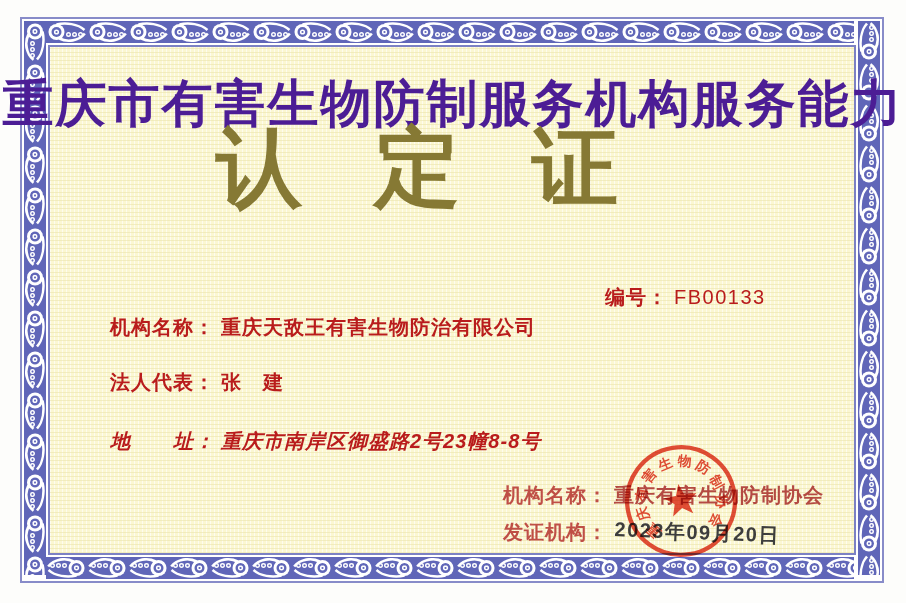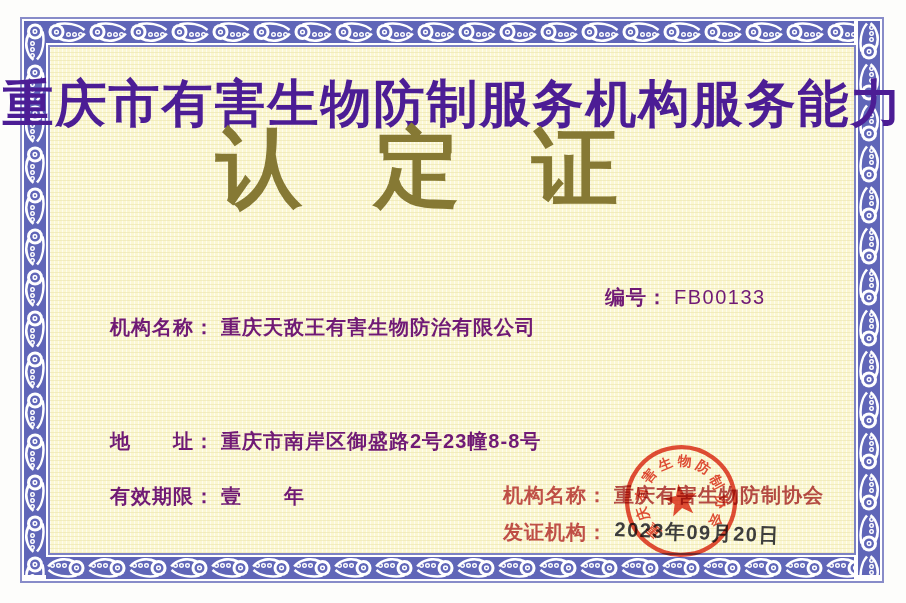--- a/index.html
+++ b/index.html
@@ -36,26 +36,26 @@
   }
   .title2{
     position:absolute;left:0;right:0;top:120px;
     text-align:center;
     font-family:"Liberation Serif","DejaVu Serif",serif;
     font-size:86px;font-weight:bold;line-height:96px;
     letter-spacing:72px;
     color:#867934;
   }
   
-  .line{position:absolute;font-size:20px;font-weight:bold;color:#701a75;letter-spacing:1px;white-space:nowrap;}
+  .line{position:absolute;font-size:20px;font-weight:bold;color:#b91c1c;letter-spacing:1px;white-space:nowrap;}
   .serial{left:605px;top:284px;font-weight:600;}
   .serial .val{font-weight:500;letter-spacing:1.5px;}
   .row-name{left:110px;top:314px;text-align:right;}
   .row-rep {left:110px;top:369px;}
-  .row-addr{left:110px;top:428px;}
+  .row-addr{left:110px;top:428px;font-style:italic;}
   .row-term{left:110px;top:483px;}
   .row-issuer{left:503px;top:482px;color:#bf4f46;}
   .row-issuer .val{color:#b44a42;}
   .row-date{left:503px;top:519px;color:#bf4f46;}
   .row-date .val{
     color:#3d3d3d;display:inline-block;
     transform:translateY(-3px) rotate(2.2deg);
     transform-origin:left bottom;letter-spacing:1.5px;
   }
   .label{margin-right:6px;}
@@ -169,25 +169,25 @@
   <div class="title1">重庆市有害生物防制服务机构服务能力</div>
   <div class="title2">认定证</div>
 
   <div class="line serial">
     <span class="label">编号：</span><span class="val">FB00133</span>
   </div>
 
   <div class="line row-name">
     <span class="label">机构名称：</span><span class="val">重庆天敌王有害生物防治有限公司</span>
   </div>
+  <div class="line row-rep">
+    <span class="label">法人代表：</span><span class="val">张　建</span>
+  </div>
   <div class="line row-addr">
     <span class="label">地　　址：</span><span class="val">重庆市南岸区御盛路2号23幢8-8号</span>
-  </div>
-  <div class="line row-term">
-    <span class="label">有效期限：</span><span class="val">壹　　年</span>
   </div>
 
   <div class="line row-issuer">
     <span class="label">机构名称：</span><span class="val">重庆有害生物防制协会</span>
   </div>
   <div class="line row-date">
     <span class="label">发证机构：</span><span class="val">2023年09月20日</span>
   </div>
 
   <svg class="seal" viewBox="0 0 120 120" xmlns="http://www.w3.org/2000/svg">

